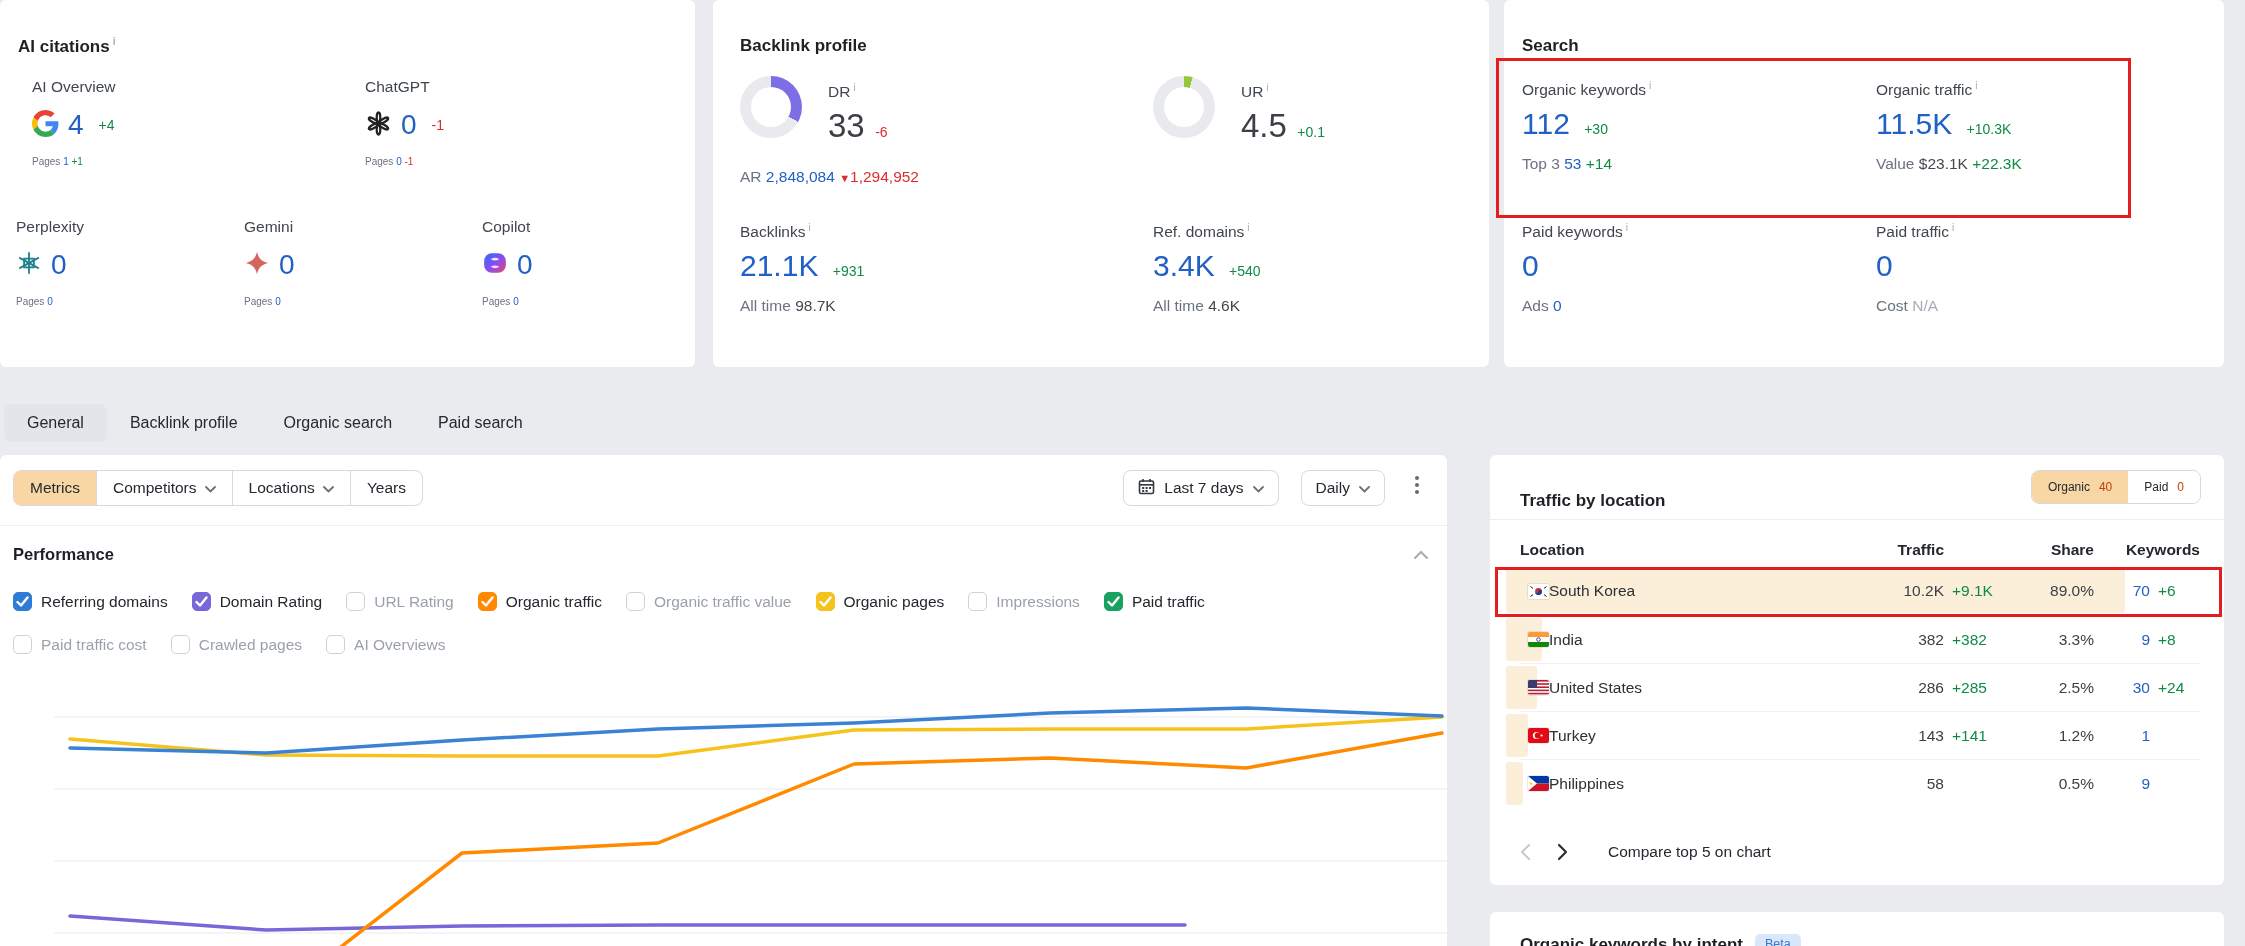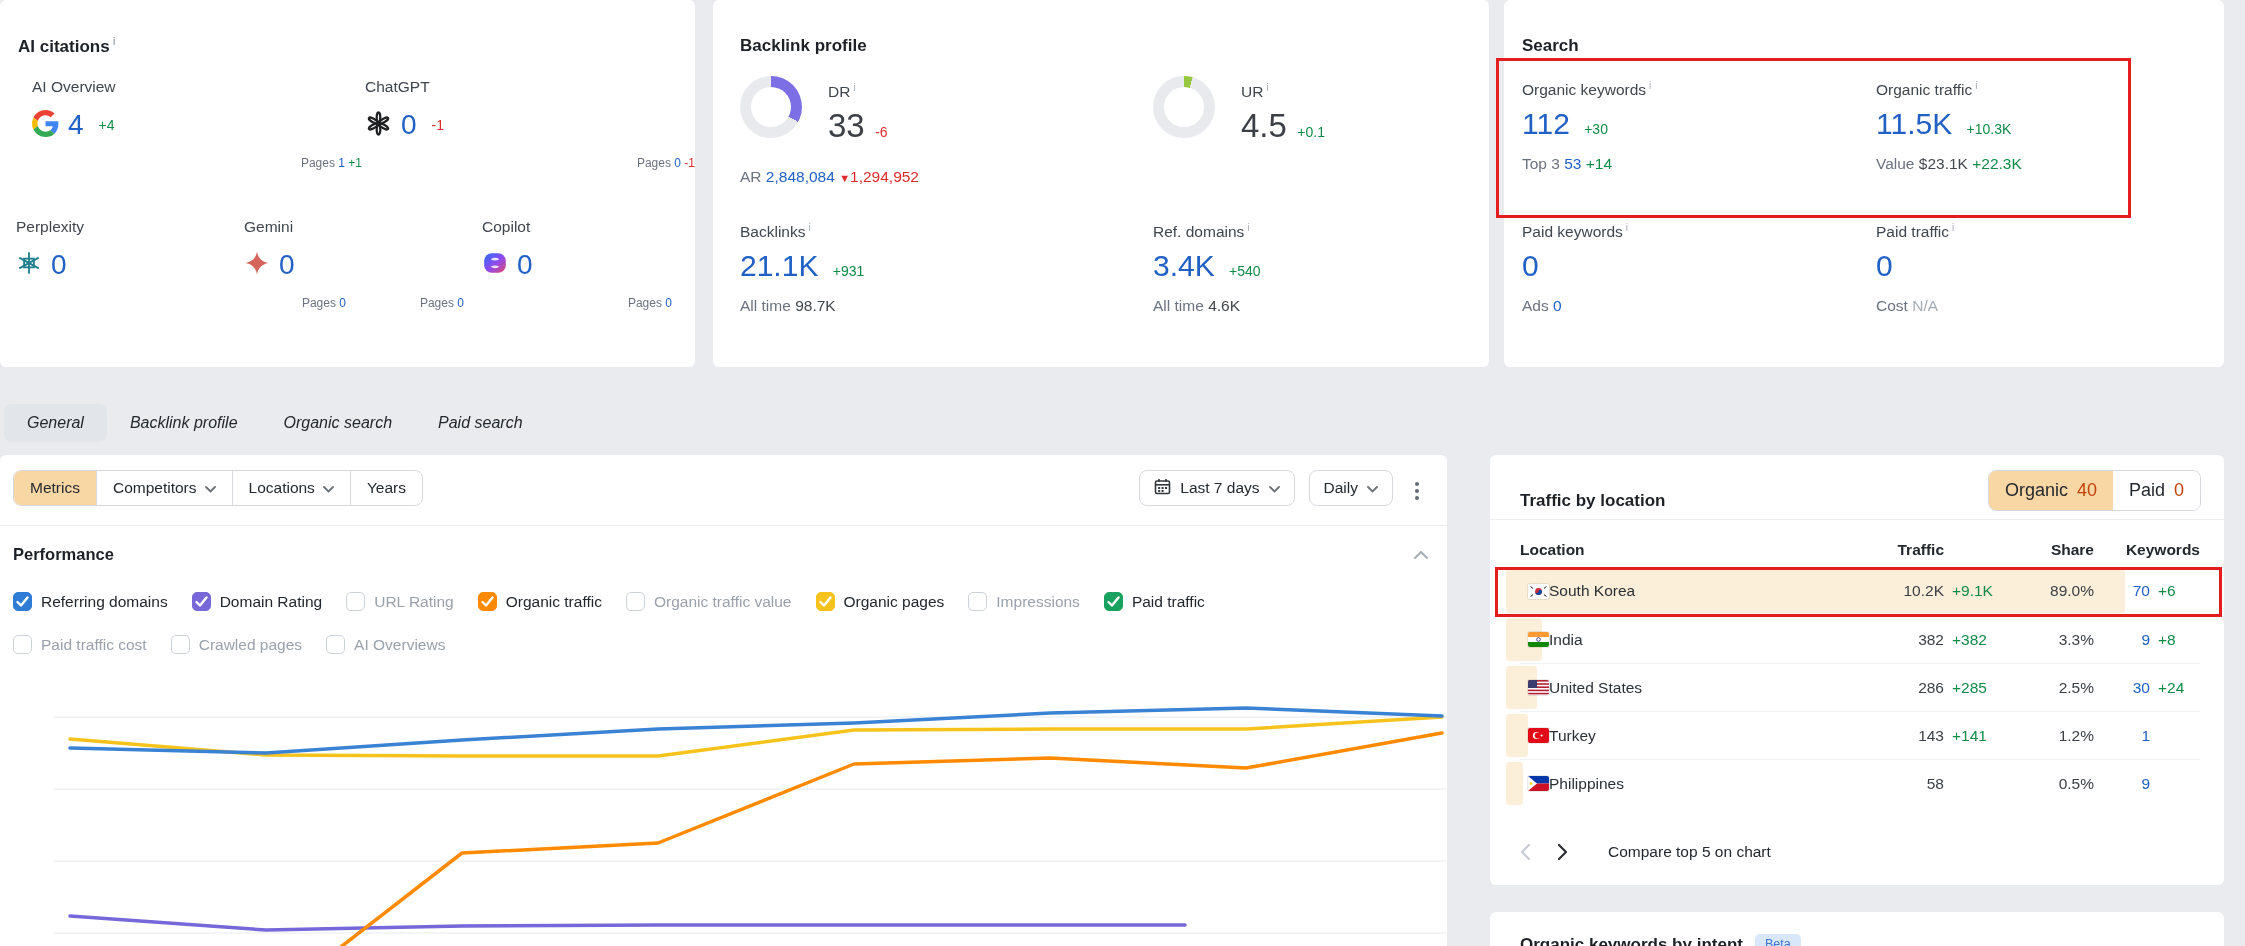--- a/index.html
+++ b/index.html
@@ -12,53 +12,53 @@
   #card-ai   { left:0;    top:10; width:695px;  height:367px; }
   #card-bl   { left:713px; top:10; width:776px; height:367px; }
   #card-se   { left:1504px; top:10; width:720px; height:367px; }
   .card-title { position:absolute; left:18px; top:36px; font-size:17px; font-weight:bold; color:#1d2126; }
   .info { color:#a7adb5; font-size:10px; vertical-align:super; margin-left:3px; font-style:normal; }
 
   .metric { position:absolute; width:330px; }
   .metric .m-label { font-size:15.5px; color:#40464e; }
   .metric .m-valuerow { display:flex; align-items:center; gap:9px; margin-top:12px; height:34px; }
   .metric .m-value { font-size:28px; color:#2160c4; }
-  .metric .m-sub { margin-top:14px; font-size:12px; color:#6b7280;text-align:right; }
+  .metric .m-sub { margin-top:14px; font-size:10px; color:#6b7280; }
   .num-blue { color:#2160c4; }
   .num-dark { color:#3c4046; }
   .d-green { color:#0e8b46; }
   .d-red   { color:#dd2c2c; }
   .d-small { font-size:14px; margin-left:6px; }
   .muted   { color:#a6acb5; }
   .darkval { color:#43484e; }
 
   .donut { position:absolute; width:62px; height:62px; border-radius:50%; }
   .donut::after { content:""; position:absolute; left:11px; top:11px; right:11px; bottom:11px;
     background:#fff; border-radius:50%; }
   .bigstat { position:absolute; }
   .bigstat .bs-label { font-size:15.5px; color:#40464e; }
   .bigstat .bs-value { font-size:30px; margin-top:8px; }
   .bigstat .bs-sub { font-size:15.5px; color:#6b7280; margin-top:14px; }
 
   
-  .tabs { position:absolute; left:4px; top:400px; height:46px; display:flex; align-items:center;font-style:italic; }
+  .tabs { position:absolute; left:4px; top:400px; height:46px; display:flex; align-items:center; }
   .tab { font-size:16px; color:#24292f; padding:10px 23px; border-radius:8px; cursor:pointer; white-space:nowrap; }
   .tab.active { background:#e2e5e9; }
 
   
   #card-main { left:0; top:455px; width:1447px; height:520px; }
   .toolbar { position:absolute; left:13px; top:15px; right:20px; height:36px; display:flex; align-items:center; }
   .segmented { display:flex; border:1px solid #d6d9de; border-radius:8px; overflow:hidden; height:36px; background:#fff; }
   .seg { display:flex; align-items:center; gap:8px; padding:0 16px; font-size:15.5px; color:#24292f;
     border-left:1px solid #d6d9de; cursor:pointer; }
   .seg:first-child { border-left:none; }
   .seg.selected { background:#f8d7a4; }
   .btn { display:flex; align-items:center; gap:9px; height:36px; padding:0 14px; border:1px solid #d6d9de;
     border-radius:8px; background:#fff; font-size:15.5px; color:#24292f; cursor:pointer; }
-  .toolbar-right { margin-left:auto; display:flex; align-items:flex-end; gap:14px; }
+  .toolbar-right { margin-left:auto; display:flex; align-items:flex-start; gap:22px; }
   .kebab { display:flex; flex-direction:column; gap:3px; padding:6px 8px; cursor:pointer; }
   .kebab i { width:4px; height:4px; border-radius:50%; background:#646b74; }
   .toolbar-divider { position:absolute; left:0; right:0; top:70px; border-top:1px solid #eceef1; }
 
   .perf-header { position:absolute; left:13px; top:90px; right:18px; display:flex; align-items:center; }
   .perf-title { font-size:16.5px; font-weight:bold; color:#1d2126; }
   .collapse { margin-left:auto; cursor:pointer; }
 
   .cb-row { position:absolute; left:13px; display:flex; align-items:center; gap:24px; }
   #cb-row-1 { top:137px; }
@@ -69,21 +69,21 @@
     display:flex; align-items:center; justify-content:center; }
   .cb svg { display:none; }
   .cb-item.checked .cb svg { display:block; }
 
   #perf-chart { position:absolute; left:0; top:650px; width:1447px; height:296px; z-index:2; }
 
   
   #card-traffic { left:1490px; top:455px; width:734px; height:430px; }
   #card-traffic .card-title { left:30px; top:36px; }
   .toggle { position:absolute; right:23px; top:15px; display:flex; border:1px solid #d5d9de; border-radius:8px;
-    overflow:hidden; font-size:18px; }
+    overflow:hidden; font-size:12px; }
   .toggle .tg { padding:9px 16px; display:flex; gap:9px; align-items:center; cursor:pointer; background:#fff; }
   .toggle .tg.selected { background:#f8d7a4; }
   .toggle .tg .cnt { color:#c2410c; }
   .tt-divider { position:absolute; left:0; right:0; top:64px; border-top:1px solid #eceef1; }
 
   .t-grid { display:grid; grid-template-columns:324px 100px 58px 92px 56px 50px; align-items:center; }
   .t-header { position:absolute; left:30px; right:24px; top:78px; height:34px; font-weight:bold;
     font-size:15.5px; color:#23282e; }
   .t-right { text-align:right; }
   .t-dleft { padding-left:8px; text-align:left; }

